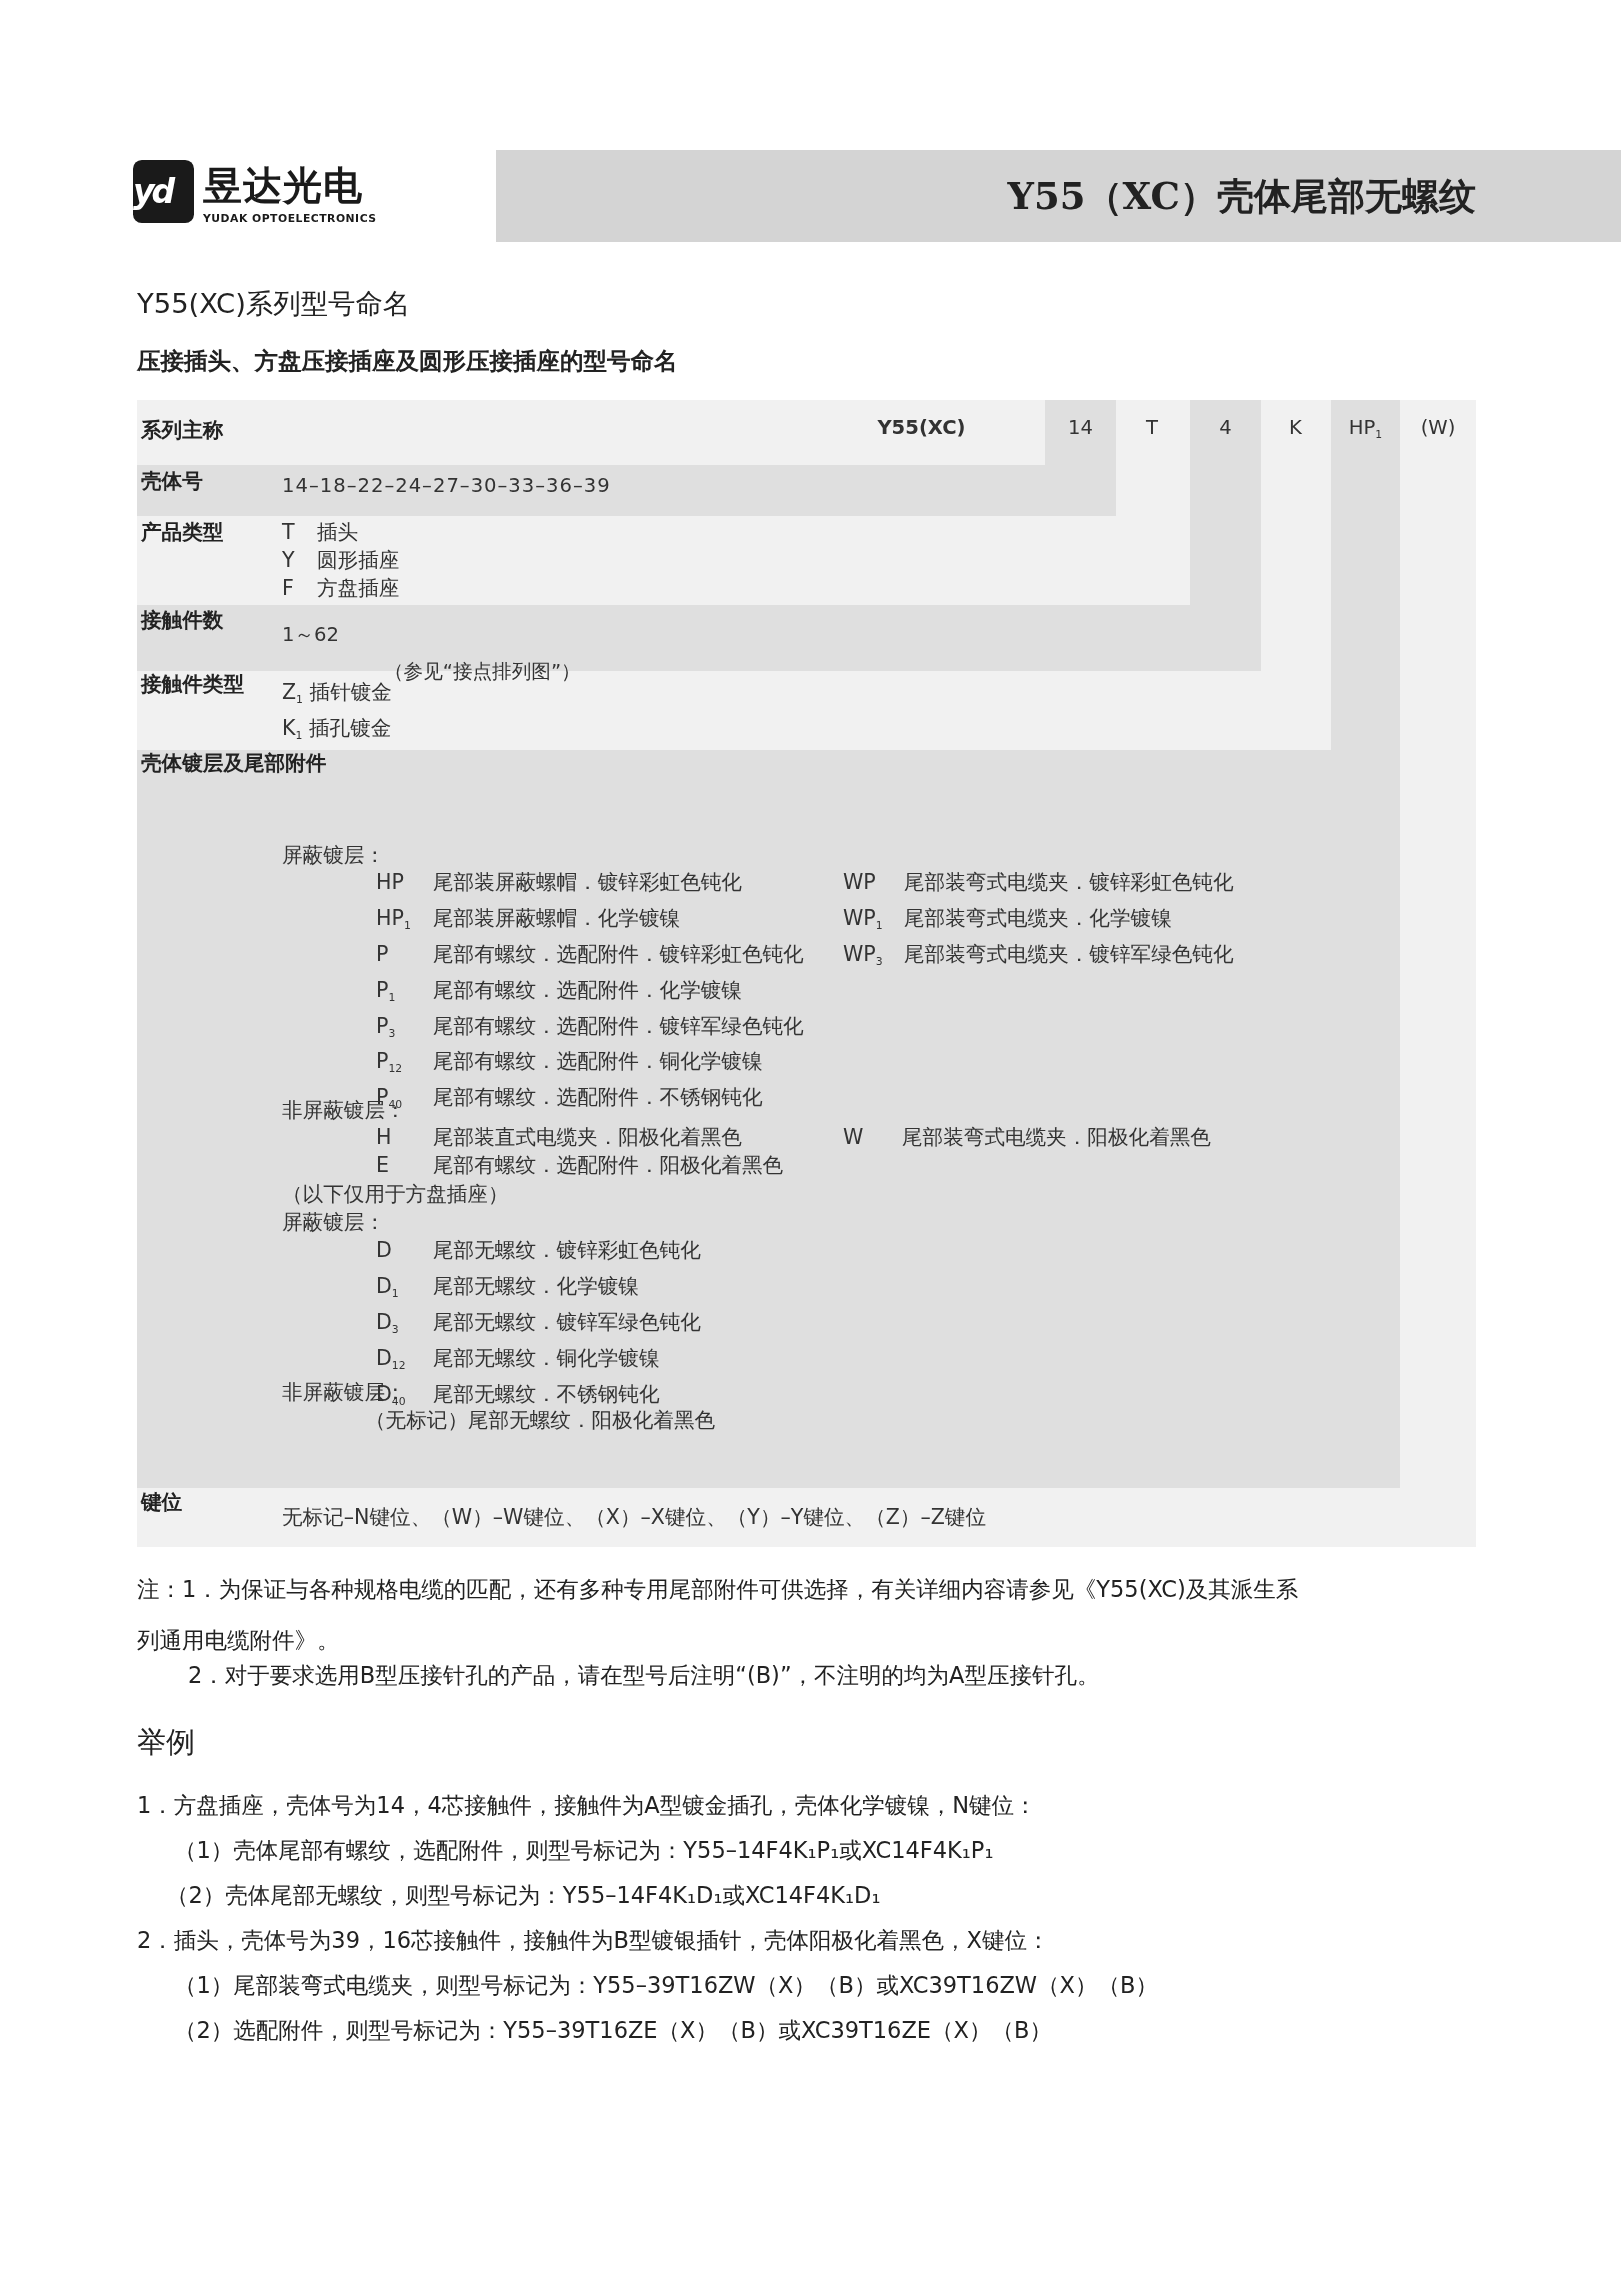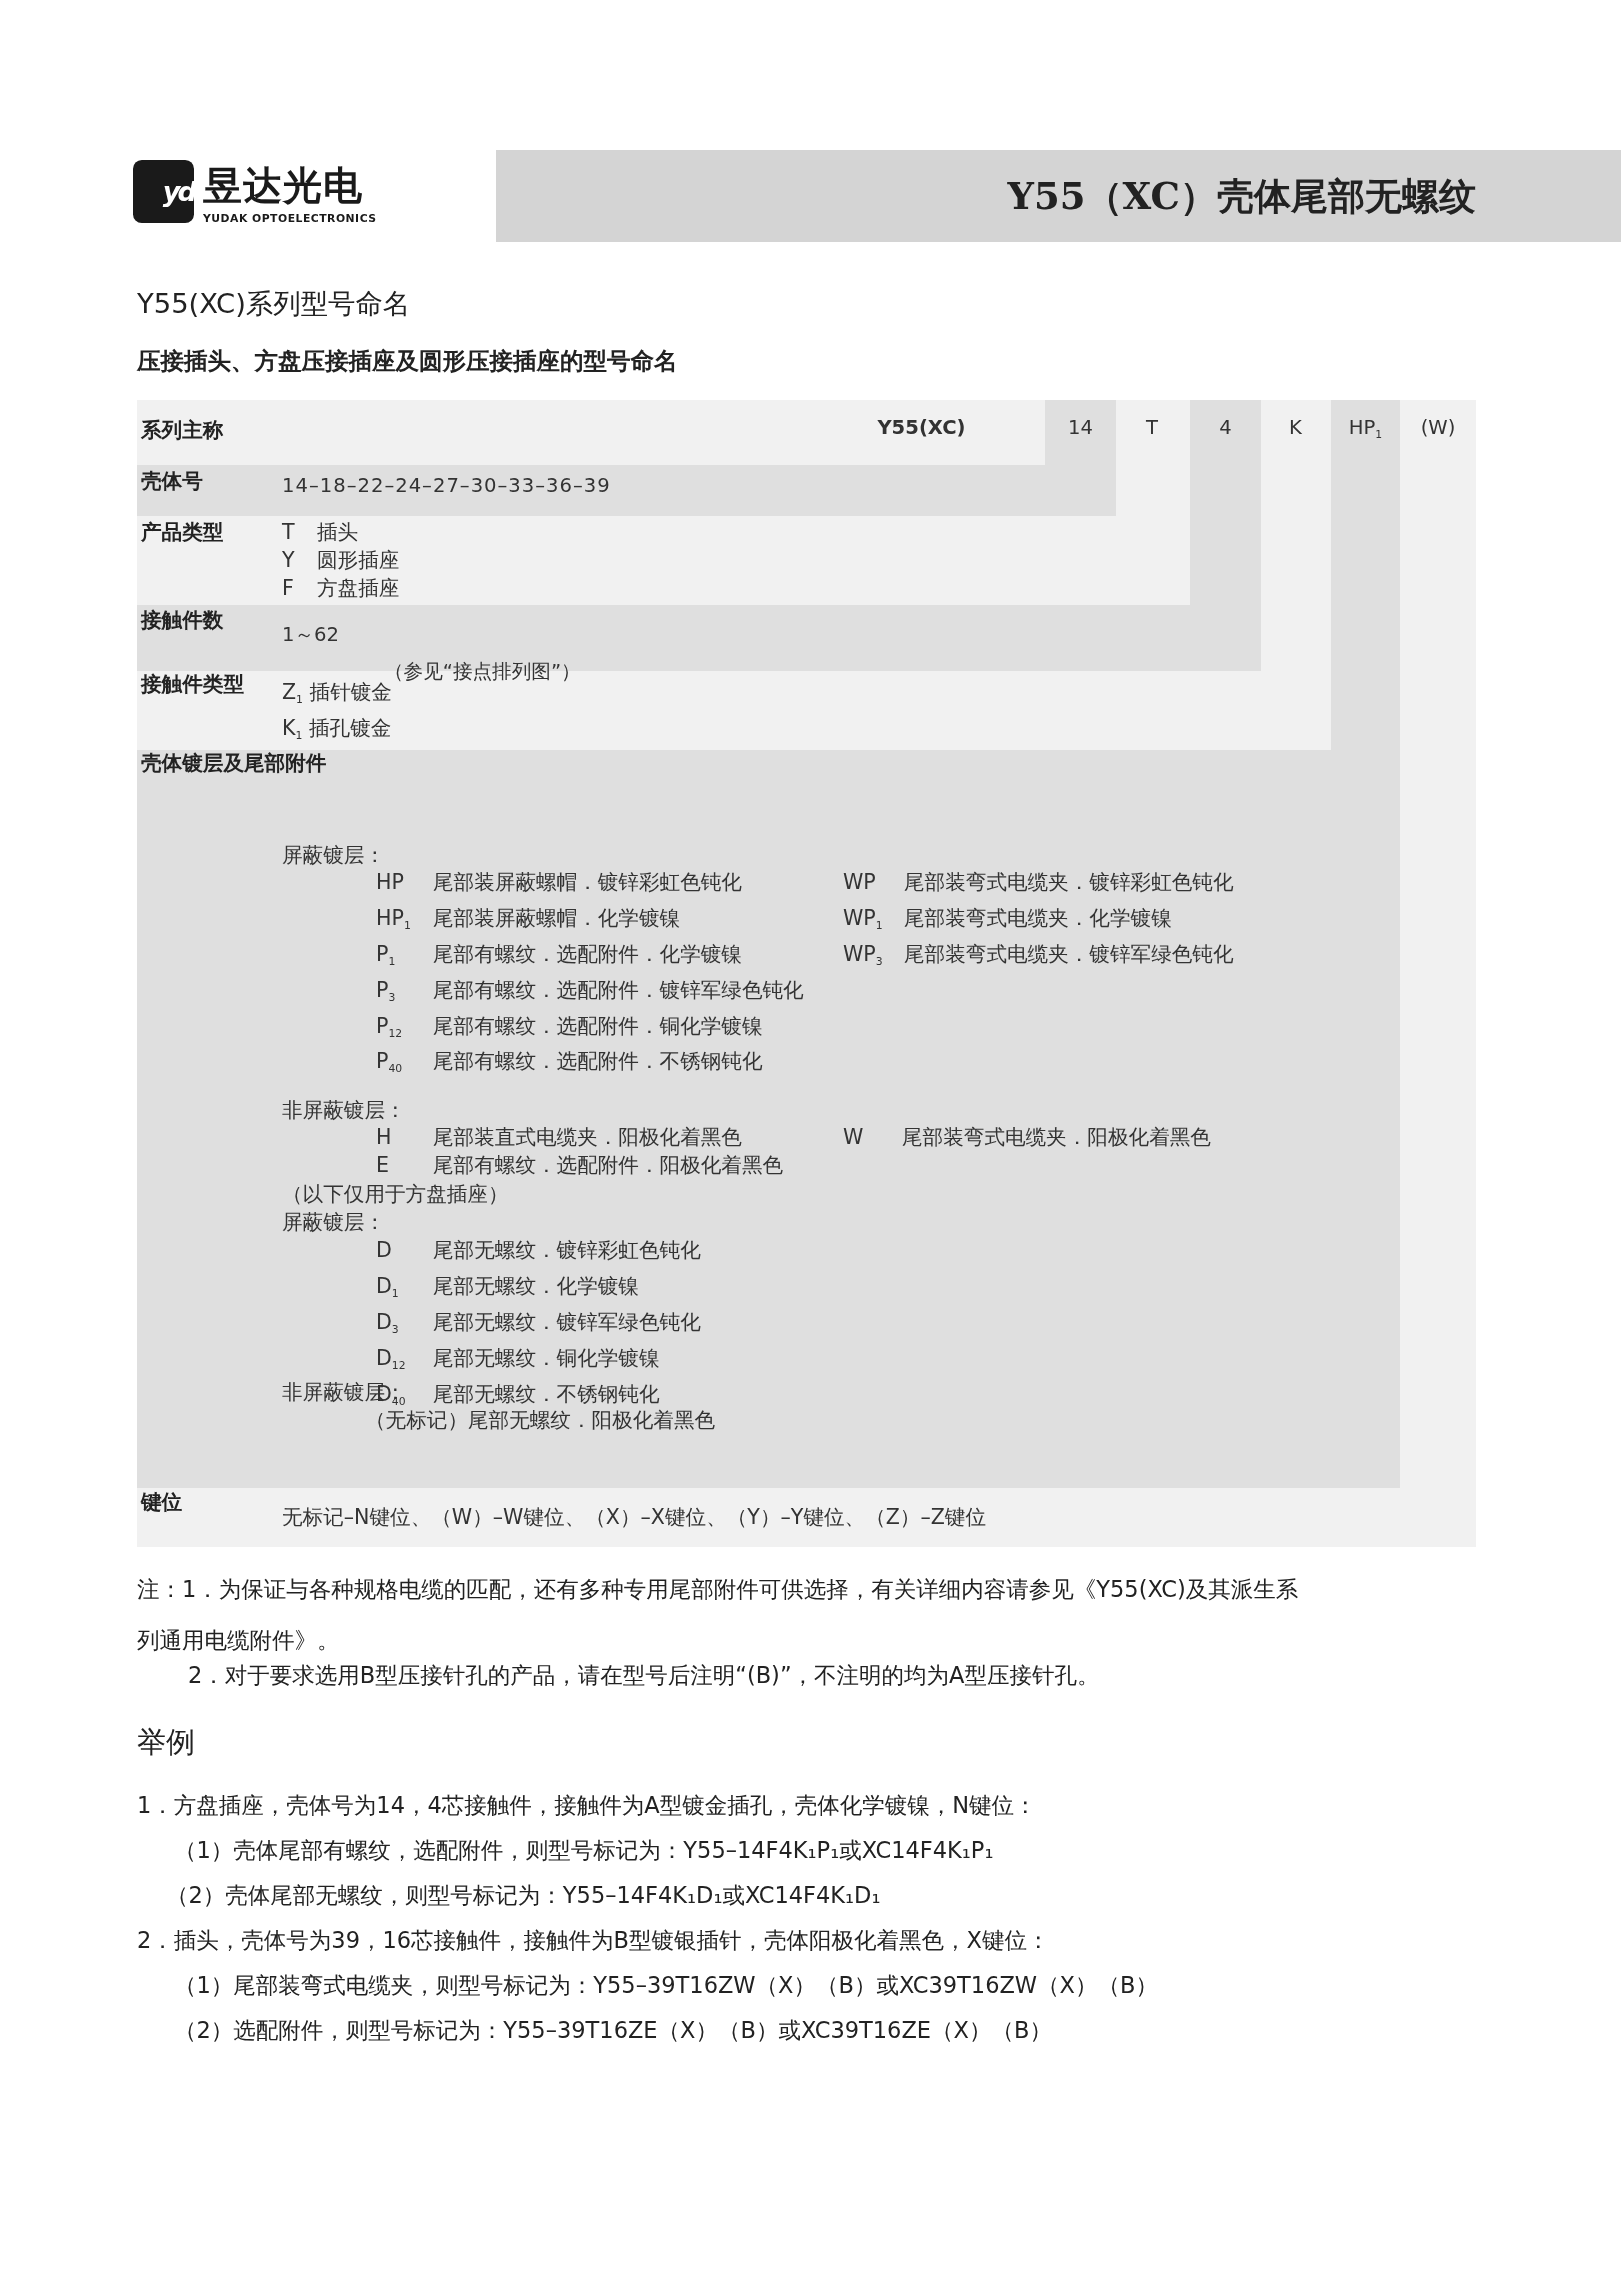--- a/index.html
+++ b/index.html
@@ -1,20 +1,20 @@
 <!DOCTYPE html>
 <html><head>
 <meta charset="utf-8">
 <style>
   html,body{margin:0;padding:0;background:#fff;}
   body{width:1621px;height:2293px;position:relative;overflow:hidden;font-family:"DejaVu Sans","Liberation Sans",sans-serif;color:#222;}
   .abs{position:absolute;}
   
   .logo-box{left:133px;top:160px;width:61px;width:61px;height:63px;background:#1a1a1a;border-radius:8.8px;}
-  .logo-mark{left:133px;top:160px;width:61px;height:63px;color:#fff;font-weight:bold;font-size:27px;line-height:63px;text-align:right;font-style:italic;letter-spacing:-2.9px;}
+  .logo-mark{left:133px;top:160px;width:61px;height:63px;color:#fff;font-weight:bold;font-size:33px;line-height:63px;text-align:left;font-style:italic;letter-spacing:-2.9px;}
   .logo-cn{left:203px;top:159px;font-size:39px;font-weight:bold;color:#1a1a1a;letter-spacing:1px;}
   .logo-en{left:203px;top:212px;font-size:10.8px;font-weight:bold;color:#1a1a1a;letter-spacing:0.5px;}
   .header-bar{left:496px;top:150px;width:1125px;height:92px;background:#d4d4d4;}
   .header-title{left:496px;top:150px;width:980px;height:92px;line-height:92px;text-align:right;font-family:"DejaVu Serif","Liberation Serif",serif;font-weight:bold;font-size:37px;color:#222;}
   .h1{left:137px;top:286px;font-size:27.4px;color:#222;}
   .h2{left:137px;top:345px;font-size:23.5px;color:#222;font-weight:bold;}
   
   .tbg{background:#f1f1f1;}
   .tdk{background:#dfdfdf;}
   .lbl{font-size:20.6px;font-weight:bold;color:#222;}
@@ -78,20 +78,21 @@
     <div class="ln"><span>Z</span><sub>1</sub> <span>插针镀金</span></div>
     <div class="ln"><span>K</span><sub>1</sub> <span>插孔镀金</span></div>
   </div>
 
   <div class="abs lbl" style="left:141px;top:749px;">壳体镀层及尾部附件</div>
 
   <div class="abs ln" style="left:282px;top:841px;">屏蔽镀层：</div>
   <div class="abs" style="left:376px;top:868px;">
     <div class="ln"><span style="display:inline-block;width:57px"><span>HP</span><sub></sub></span><span>尾部装屏蔽螺帽．镀锌彩虹色钝化</span></div>
     <div class="ln"><span style="display:inline-block;width:57px"><span>HP</span><sub>1</sub></span><span>尾部装屏蔽螺帽．化学镀镍</span></div>
+    <div class="ln"><span style="display:inline-block;width:57px"><span>P</span><sub></sub></span><span>尾部有螺纹．选配附件．镀锌彩虹色钝化</span></div>
     <div class="ln"><span style="display:inline-block;width:57px"><span>P</span><sub>1</sub></span><span>尾部有螺纹．选配附件．化学镀镍</span></div>
     <div class="ln"><span style="display:inline-block;width:57px"><span>P</span><sub>3</sub></span><span>尾部有螺纹．选配附件．镀锌军绿色钝化</span></div>
     <div class="ln"><span style="display:inline-block;width:57px"><span>P</span><sub>12</sub></span><span>尾部有螺纹．选配附件．铜化学镀镍</span></div>
     <div class="ln"><span style="display:inline-block;width:57px"><span>P</span><sub>40</sub></span><span>尾部有螺纹．选配附件．不锈钢钝化</span></div>
   </div>
   <div class="abs" style="left:843px;top:868px;">
     <div class="ln"><span style="display:inline-block;width:61px"><span>WP</span><sub></sub></span><span>尾部装弯式电缆夹．镀锌彩虹色钝化</span></div>
     <div class="ln"><span style="display:inline-block;width:61px"><span>WP</span><sub>1</sub></span><span>尾部装弯式电缆夹．化学镀镍</span></div>
     <div class="ln"><span style="display:inline-block;width:61px"><span>WP</span><sub>3</sub></span><span>尾部装弯式电缆夹．镀锌军绿色钝化</span></div>
   </div>

